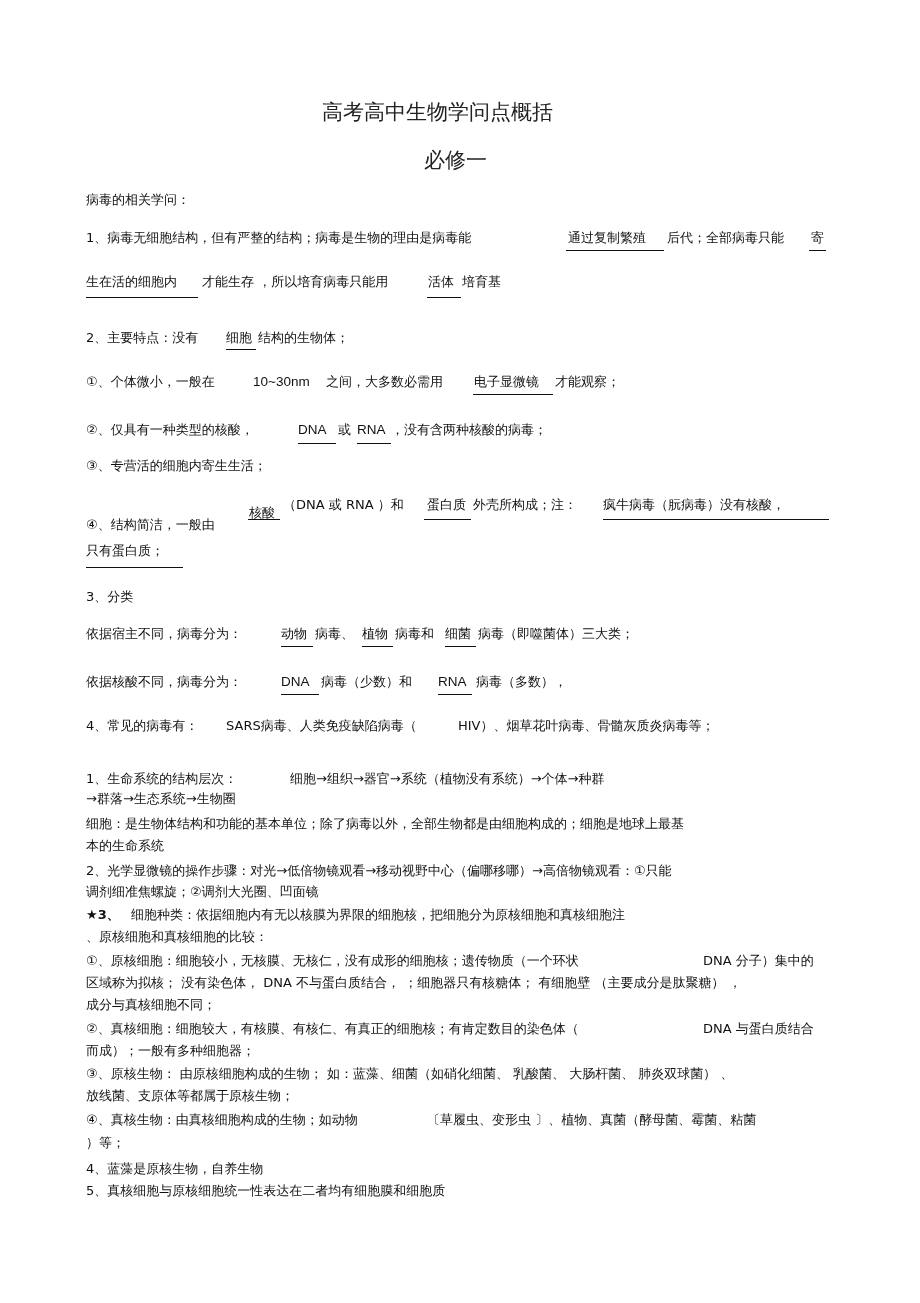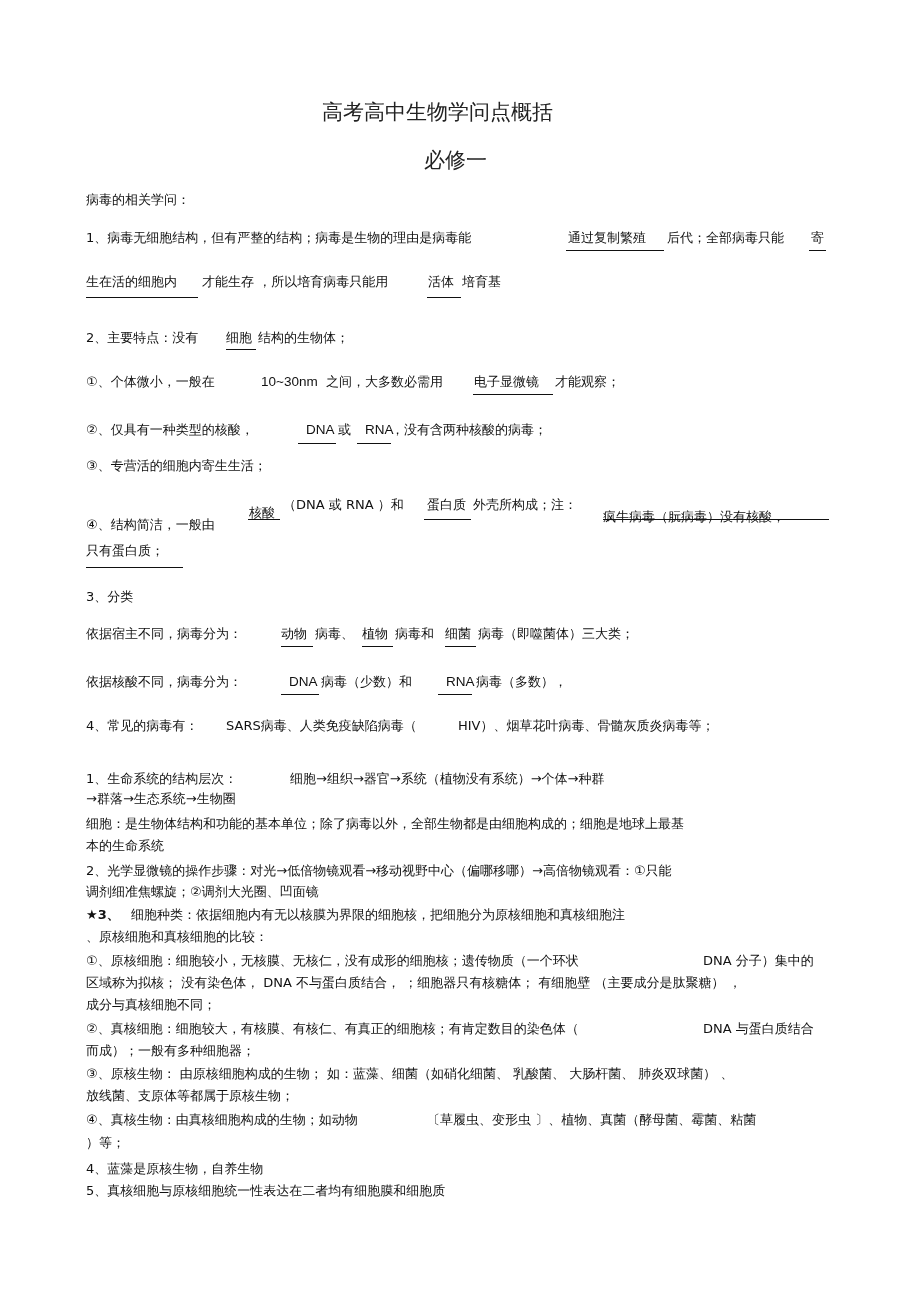--- a/index.html
+++ b/index.html
@@ -1,21 +1,21 @@
 <!DOCTYPE html>
 <html><head>
   <meta charset="utf-8">
   <style>
     html, body { margin: 0; padding: 0; background: #ffffff; }
     body { width: 920px; height: 1303px; position: relative; overflow: hidden;
       font-family: "DejaVu Sans", "Liberation Sans", sans-serif; color: #111; }
     .abs { position: absolute; white-space: nowrap; }
     .title { font-family: "DejaVu Serif", "Liberation Serif", serif; font-size: 21px; color: #222; }
     .t { font-size: 13px; line-height: 16px; }
-    .lat { font-family: "Liberation Sans", sans-serif; font-size: 13.5px; margin-left: 8px; }
+    .lat { font-family: "Liberation Sans", sans-serif; font-size: 13.5px; }
     .u { position: absolute; height: 1px; background: #111; }
     .b { font-weight: bold; }
   </style>
 </head>
 <body>
 
 <div class="abs title" style="left:322px;top:98px;">高考高中生物学问点概括</div>
 <div class="abs title" style="left:424px;top:146px;">必修一</div>
 
 <div class="abs t" style="left:86px;top:192px;">病毒的相关学问：</div>
@@ -56,21 +56,21 @@
 
 <div class="abs t" style="left:86px;top:458px;">③、专营活的细胞内寄生生活；</div>
 
 <div class="abs t" style="left:86px;top:497px;margin-top:20px;">④、结构简洁，一般由</div>
 <div class="abs t" style="left:249px;top:497px;margin-top:8px;">核酸</div>
 <div class="u" style="left:248px;top:519px;width:32px;"></div>
 <div class="abs t" style="left:283px;top:497px;">（DNA  或 RNA ）和</div>
 <div class="abs t" style="left:427px;top:497px;">蛋白质</div>
 <div class="u" style="left:424px;top:519px;width:47px;"></div>
 <div class="abs t" style="left:473px;top:497px;">外壳所构成；注：</div>
-<div class="abs t" style="left:603px;top:497px;margin-top:12px;">疯牛病毒（朊病毒）没有核酸，</div>
+<div class="abs t" style="left:603px;top:497px;">疯牛病毒（朊病毒）没有核酸，</div>
 <div class="u" style="left:603px;top:519px;width:226px;"></div>
 <div class="abs t" style="left:86px;top:543px;">只有蛋白质；</div>
 <div class="u" style="left:86px;top:567px;width:97px;"></div>
 
 <div class="abs t" style="left:86px;top:589px;">3、分类</div>
 
 <div class="abs t" style="left:86px;top:626px;">依据宿主不同，病毒分为：</div>
 <div class="abs t" style="left:281px;top:626px;">动物</div>
 <div class="u" style="left:281px;top:646px;width:32px;"></div>
 <div class="abs t" style="left:315px;top:626px;">病毒、</div>

